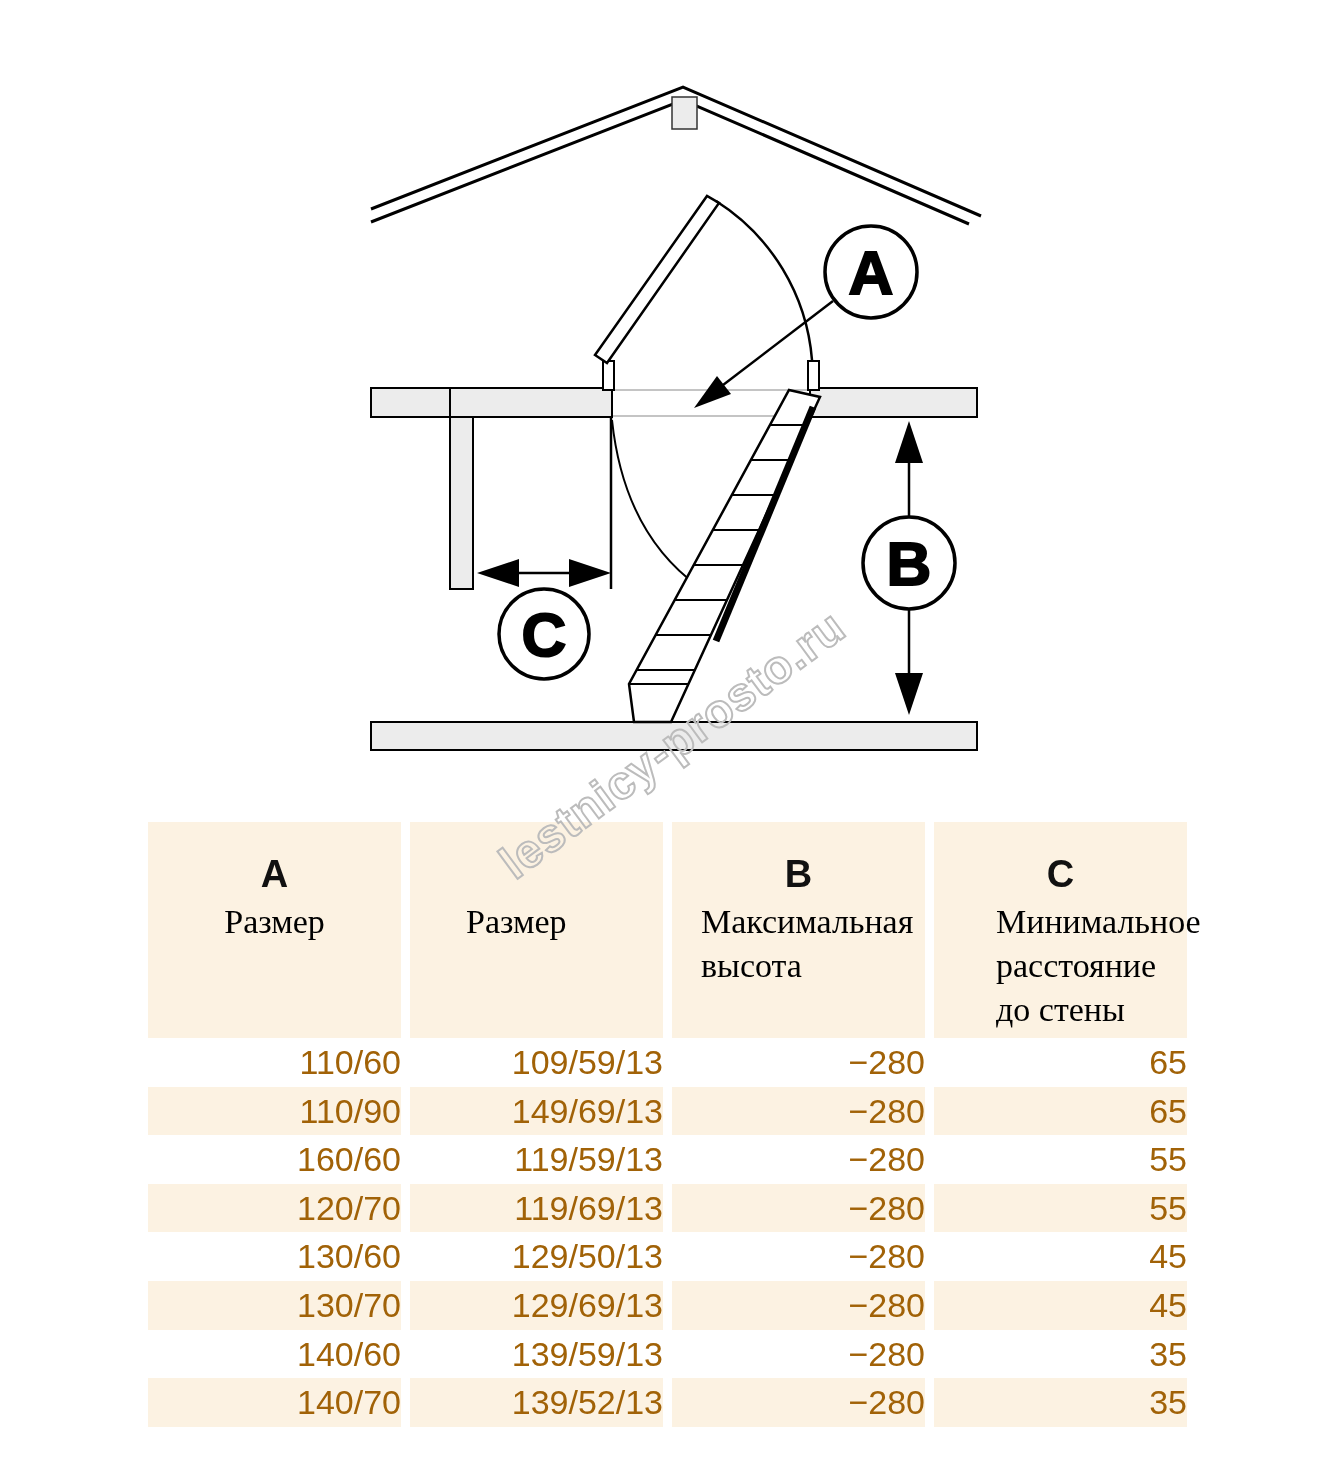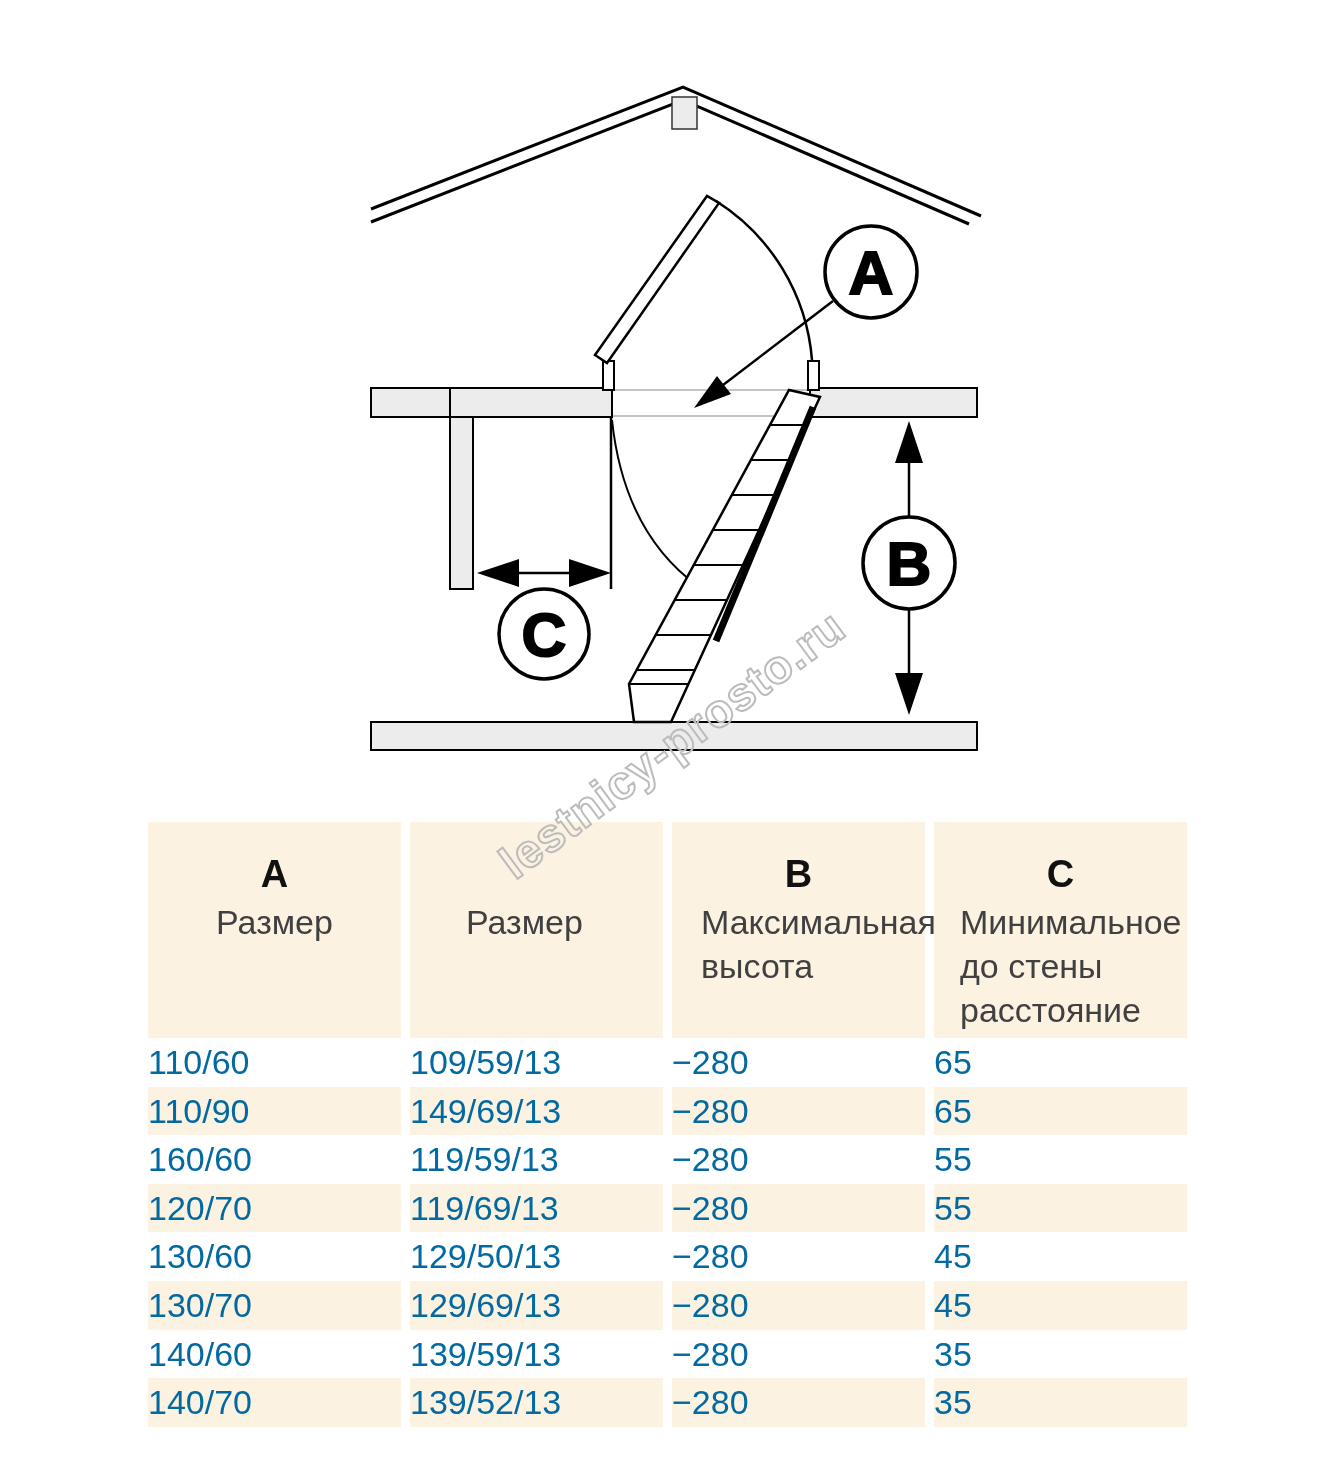--- a/index.html
+++ b/index.html
@@ -12,28 +12,28 @@
     position:absolute;left:672px;top:744px;z-index:6;white-space:nowrap;
     transform:translate(-50%,-50%) rotate(-36.5deg);
     font-size:47px;font-weight:700;letter-spacing:1px;
     color:transparent;-webkit-text-stroke:2px var(--wm,#bcbcbc);
     pointer-events:none;
   }
   .sizetable{position:absolute;left:148px;top:822px;z-index:2;width:1040px;}
   .thead,.trow{display:grid;grid-template-columns:253px 253px 253px 253px;column-gap:9px;}
   .hcell{background:var(--stripe,#fcf2e2);height:216px;box-sizing:border-box;padding-top:26px;}
   .hletter{height:52px;text-align:center;font-size:38px;font-weight:700;color:#111;line-height:52px;}
-  .hsub{font-size:34px;line-height:44px;color:#404040;}
+  .hsub{font-size:34px;line-height:44px;color:#000000;font-family:Liberation Serif, serif;}
   .hsub.center{text-align:center;}
   .hsub.pad-col2{padding-left:56px;}
   .hsub.pad-col3{padding-left:29px;}
-  .hsub.pad-col4{padding-left:26px;white-space:nowrap;}
+  .hsub.pad-col4{padding-left:26px;white-space:nowrap;margin-left:36px;}
   .trow{height:48.6px;}
   .trow.stripe .tcell{background:var(--stripe,#fcf2e2);}
-  .tcell{text-align:left;font-size:34px;line-height:48.6px;color:#0369a1;}
+  .tcell{text-align:right;font-size:34px;line-height:48.6px;color:#a16207;}
   svg text{font-family:"Liberation Sans","DejaVu Sans",sans-serif;}
 </style>
 </head>
 <body>
 
 <div class="canvas">
 
   <svg class="diagram" width="1334" height="822" viewBox="0 0 1334 822">
 
     <polyline points="371,222 683,100 969,224" fill="none" stroke="#000" stroke-width="3"></polyline>
@@ -126,22 +126,22 @@
         <div class="hsub pad-col3">
           <div>Максимальная</div>
           <div>высота</div>
         </div>
       </div>
 
       <div class="hcell">
         <div class="hletter">C</div>
         <div class="hsub pad-col4">
           <div>Минимальное</div>
+          <div>расстояние</div>
           <div>до стены</div>
-          <div>расстояние</div>
         </div>
       </div>
 
     </div>
     <div>
         <div class="trow">
           <div class="tcell">110/60</div>
           <div class="tcell">109/59/13</div>
           <div class="tcell">−280</div>
           <div class="tcell">65</div>

